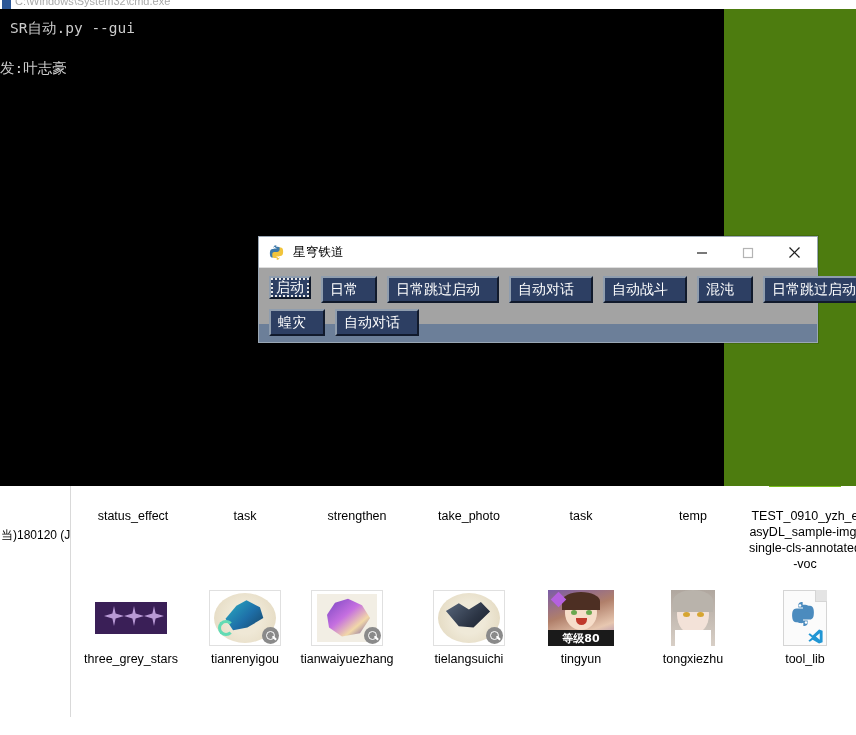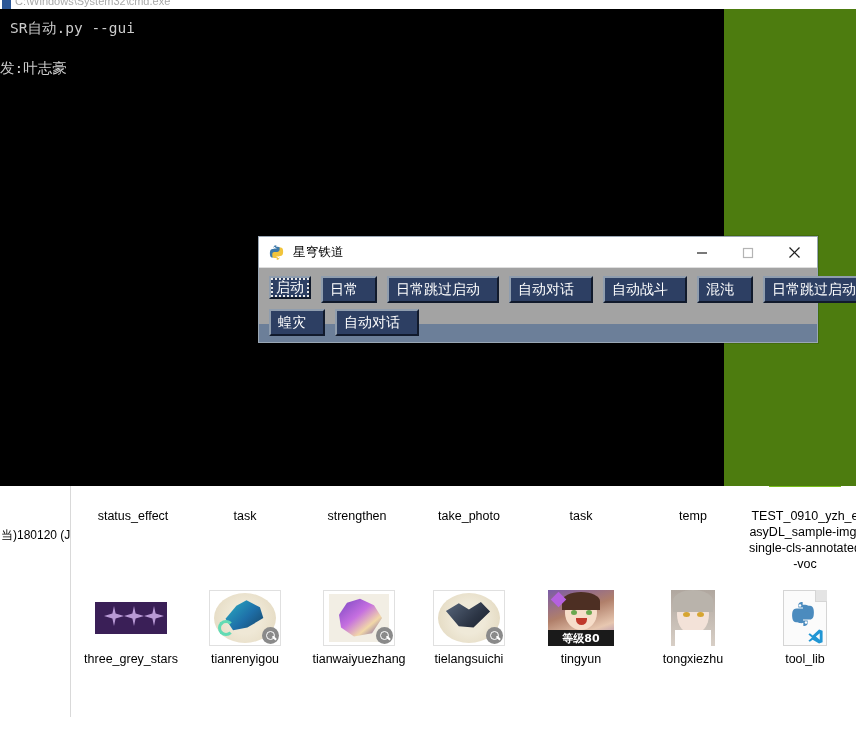--- a/index.html
+++ b/index.html
@@ -322,21 +322,21 @@
           <div class="icon-cell" style="left: 118px; top: 104px;">
             <div class="icon-art">
               <div class="thumb-frame"></div>
               <div style="position:absolute;left:5px;top:3px;width:62px;height:50px;background:radial-gradient(circle at 50% 50%,#efe8d6 40%,#e2d7bd 100%);border-radius:50%;"></div>
               <div style="position:absolute;left:14px;top:9px;width:42px;height:34px;background:linear-gradient(135deg,#2bb6c6,#1e6fa8 55%,#16405e);clip-path:polygon(6% 58%,32% 20%,56% 4%,88% 24%,96% 56%,58% 84%,24% 92%);"></div>
               <div style="position:absolute;left:9px;top:30px;width:16px;height:16px;border:3px solid #63dbb4;border-radius:50%;border-right-color:transparent;"></div>
               <div class="mag"></div>
             </div>
             <div class="icon-label">tianrenyigou</div>
           </div>
-          <div class="icon-cell" style="left: 232px; top: 104px;">
+          <div class="icon-cell" style="left: 220px; top: 104px;">
             <div class="icon-art">
               <div class="thumb-frame"></div>
               <div style="position:absolute;left:6px;top:4px;width:60px;height:48px;background:#f2eee4;"></div>
               <div style="position:absolute;left:11px;top:8px;width:50px;height:40px;background:linear-gradient(140deg,#6c3fbd,#c56fe0 45%,#f2d8a8 70%,#4a2f9e);clip-path:polygon(10% 42%,26% 12%,52% 2%,80% 18%,96% 50%,76% 88%,40% 96%,14% 74%);"></div>
               <div class="mag"></div>
             </div>
             <div class="icon-label">tianwaiyuezhang</div>
           </div>
           <div class="icon-cell" style="left: 342px; top: 104px;">
             <div class="icon-art">

